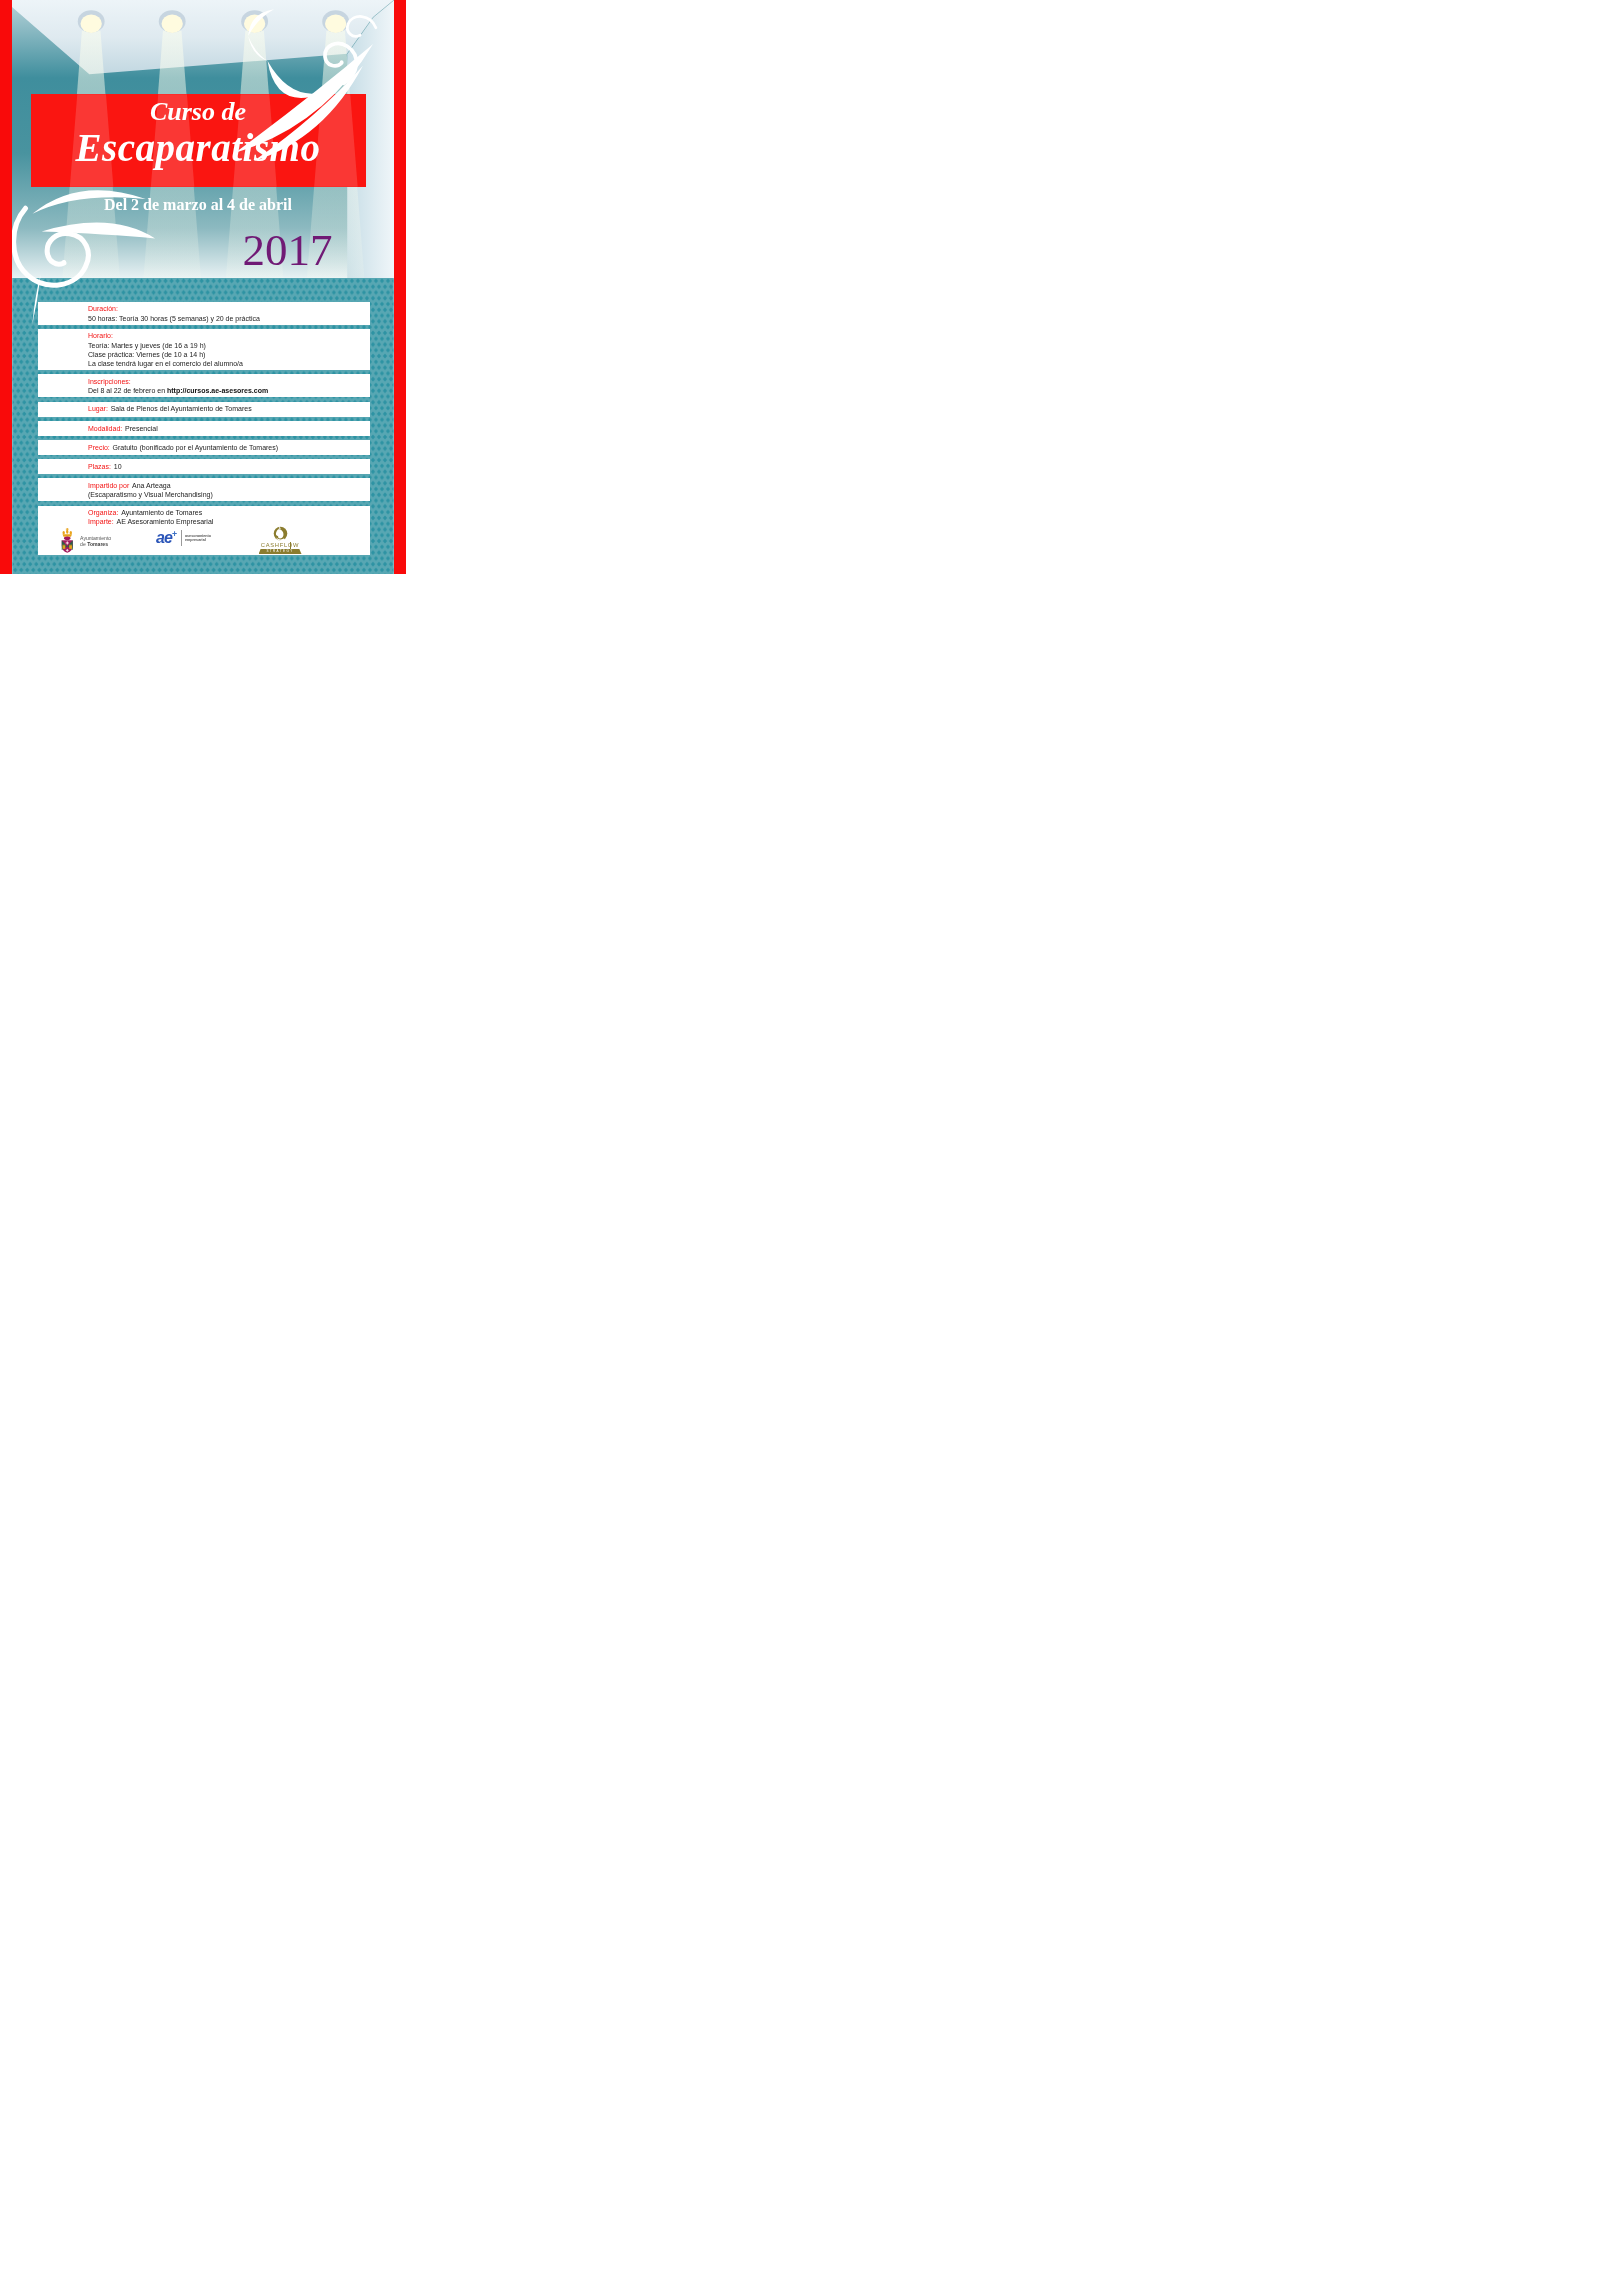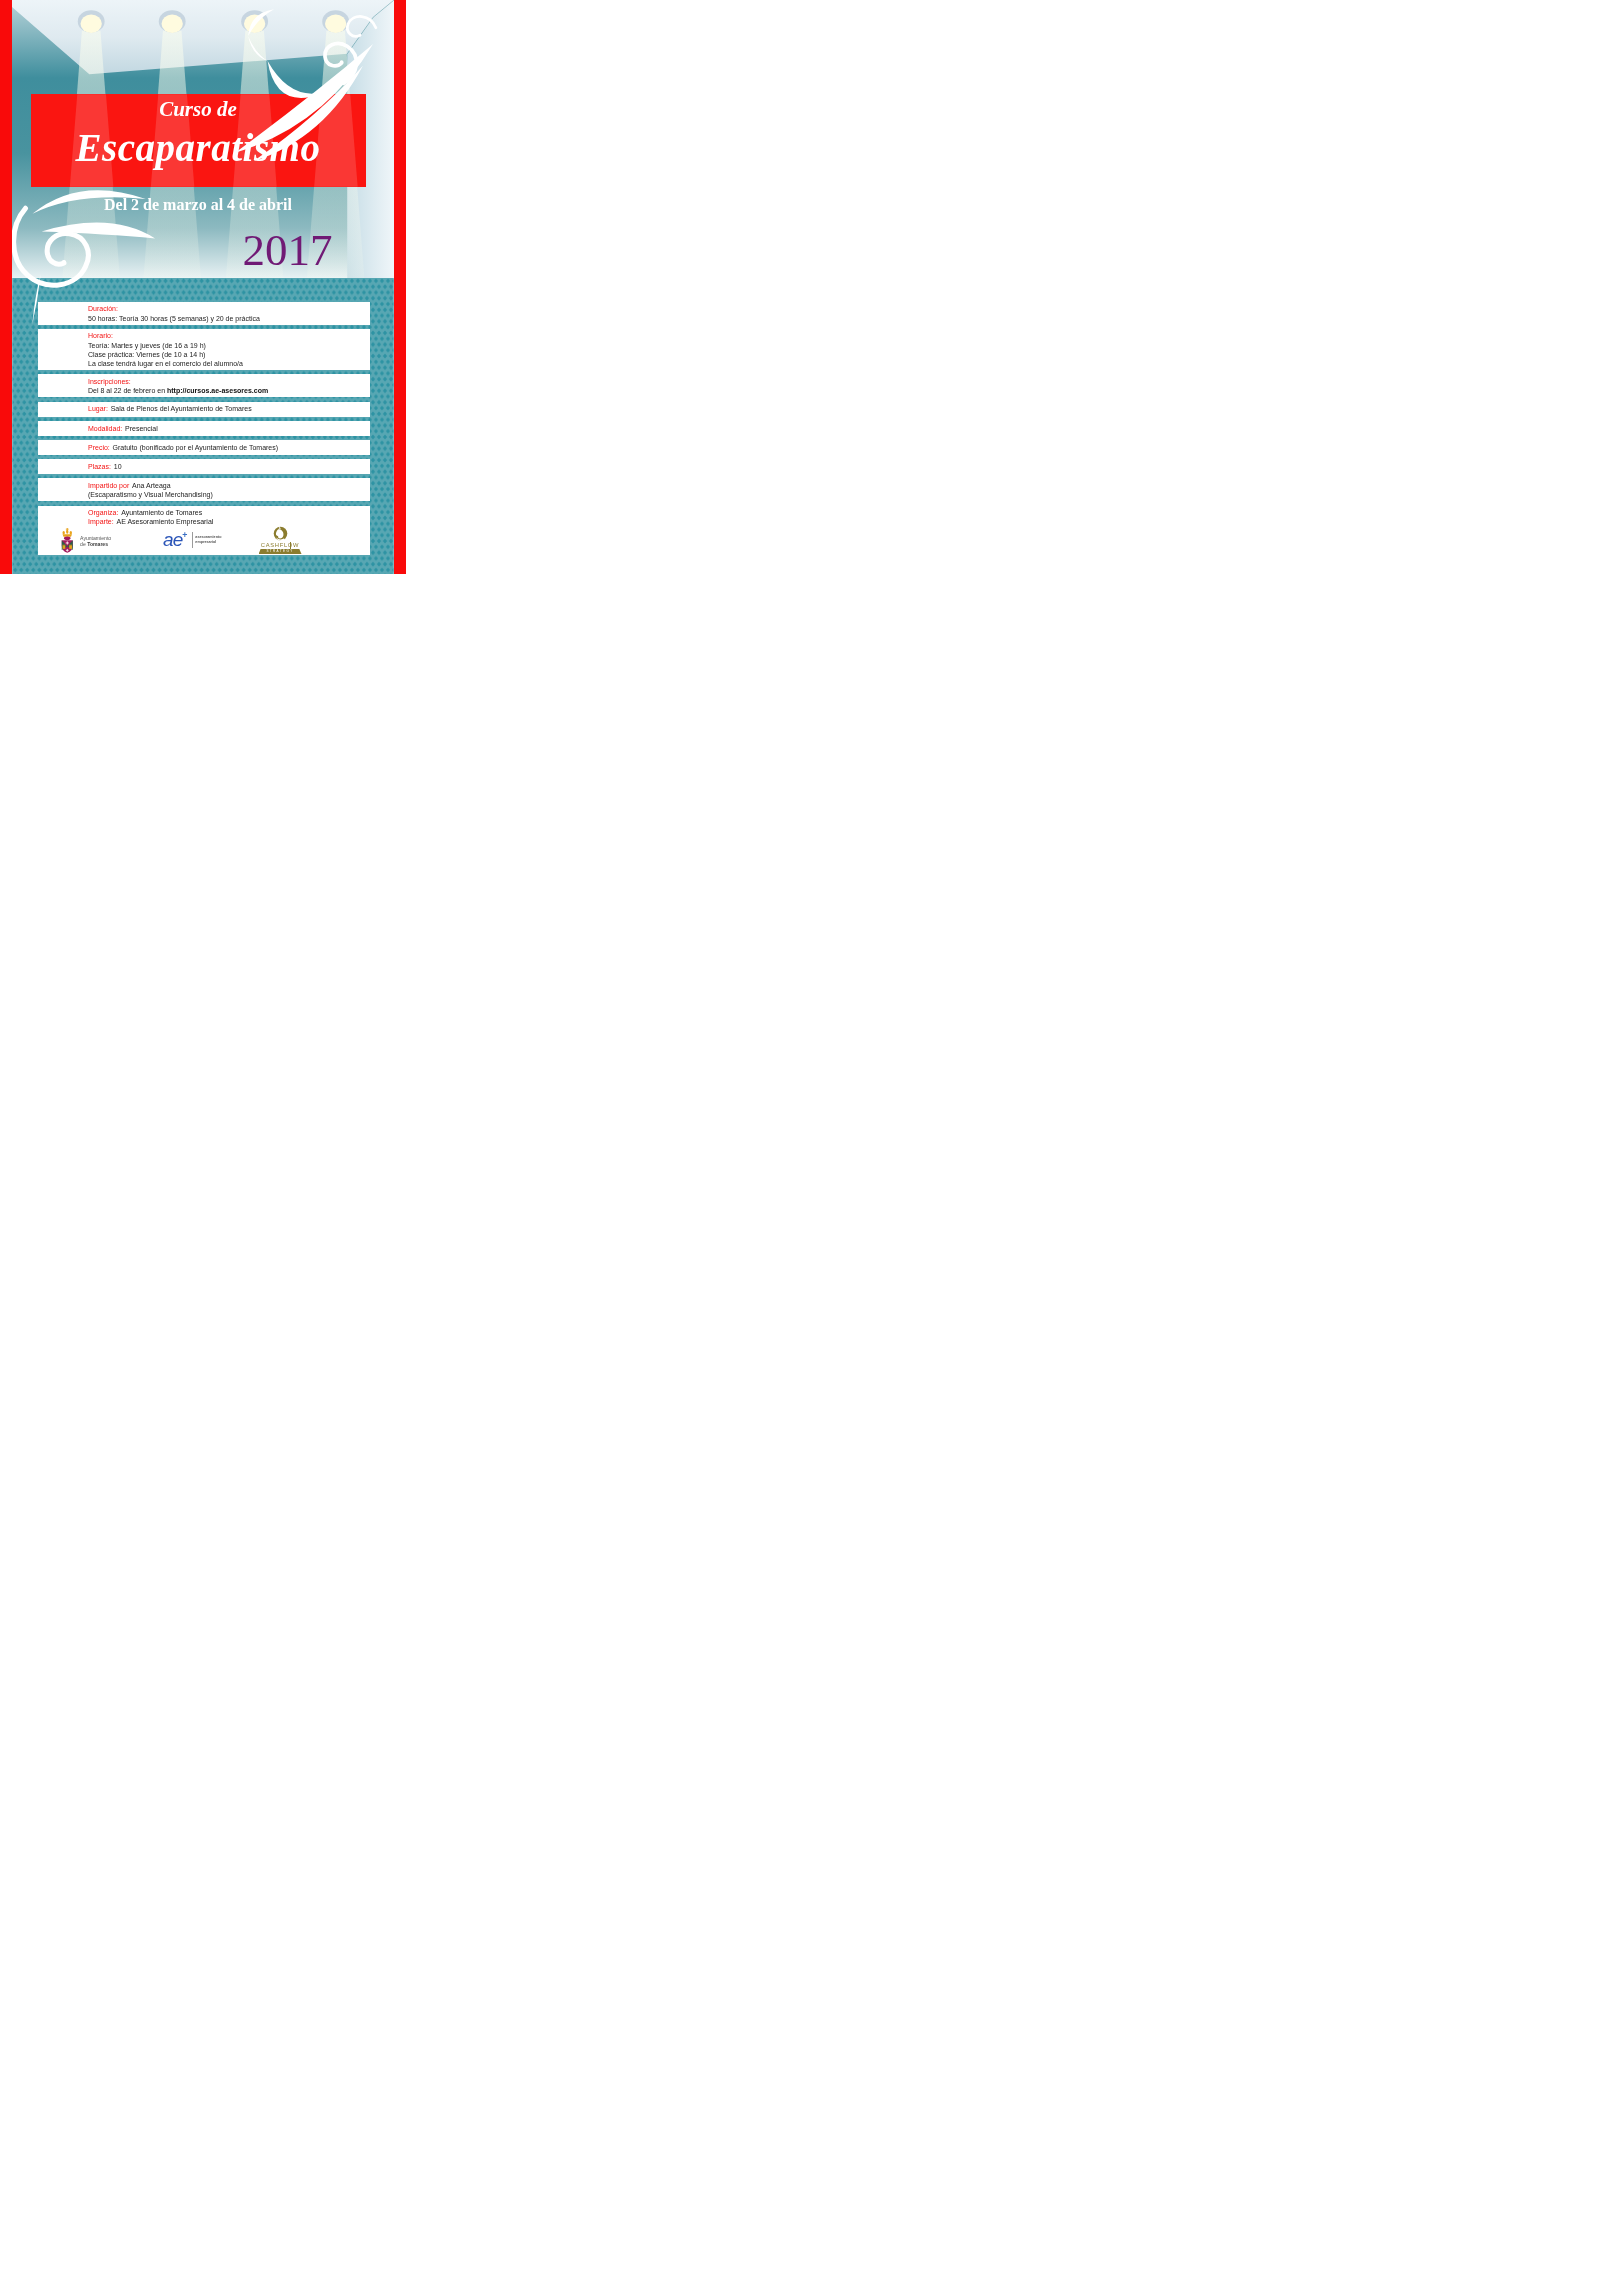--- a/index.html
+++ b/index.html
@@ -5,21 +5,21 @@
   html,body{margin:0;padding:0;background:#ffffff;}
   .page{position:relative;width:406px;height:574px;background:#ffffff;overflow:hidden;
         font-family:"Liberation Sans", sans-serif;}
   
   .scene{position:absolute;left:12px;top:0;width:382px;height:278px;}
   
   .banner{position:absolute;left:30.5px;top:94px;width:335px;height:93px;background:#fa1511;z-index:3;}
   .banner svg{position:absolute;left:0;top:0;}
   .script1{position:absolute;left:0;top:4.6px;width:100%;text-align:center;
            font-family:"Liberation Serif", serif;font-style:italic;font-weight:700;
-           font-size:21px;color:#ffffff;line-height:1;}
+           font-size:26px;color:#ffffff;line-height:1;}
   .script2{position:absolute;left:0;top:30.5px;width:100%;text-align:center;
            font-family:"Liberation Serif", serif;font-style:italic;font-weight:700;
            font-size:39px;color:#ffffff;line-height:1.2;letter-spacing:0.5px;}
   
   .dates{position:absolute;left:30.5px;top:196px;width:335px;text-align:center;z-index:3;
          font-family:"Liberation Serif", serif;font-weight:700;font-size:16px;color:#ffffff;}
   .year{position:absolute;left:211px;top:228px;width:153px;text-align:center;z-index:3;
         font-family:"Liberation Serif", serif;font-weight:400;font-size:45px;color:#701a75;line-height:1;}
   
   .patternwrap{position:absolute;left:12px;top:278px;width:382px;height:296px;}
@@ -31,22 +31,22 @@
   .lbl.sp{margin-right:2.8px;}
   .b1{height:23px;} .b2{height:41px;} .b3{height:23px;}
   .b4{height:15px;padding-top:2.8px;} .b9{height:49px;position:relative;}
   .url{font-weight:700;color:#111111;}
   
   .logorow{position:absolute;left:0;top:22px;width:332px;height:26px;}
   .logo-tomares{position:absolute;left:20.4px;top:0;height:26px;display:flex;align-items:center;}
   .tom-text{margin-left:3.2px;font-size:5.1px;line-height:6px;color:#555555;}
   .tom-bold{font-weight:700;color:#3c3c3c;}
   .logo-ae{position:absolute;left:118px;top:2.8px;display:flex;align-items:center;}
-  .ae-mark{font-family:"Liberation Sans",sans-serif;font-style:italic;font-weight:400;
-           font-size:19px;color:#2b55b8;letter-spacing:-0.9px;line-height:1;margin-left:7px;}
+  .ae-mark{font-family:"Liberation Sans",sans-serif;font-style:italic;font-weight:700;
+           font-size:16px;color:#2b55b8;letter-spacing:-0.9px;line-height:1;}
   .ae-plus{font-size:8.8px;font-weight:700;color:#3a6fc4;vertical-align:top;position:relative;top:-4.6px;}
   .ae-div{width:0.5px;height:15.7px;background:#9a9a9a;margin:0 3.2px 0 4.2px;}
   .ae-text{font-size:3.7px;line-height:4.6px;color:#555555;font-weight:700;}
   .logo-cf{position:absolute;left:214px;top:-1.9px;width:56px;text-align:center;}
   .cf-title{font-size:5.8px;letter-spacing:0.7px;color:#8b7c2e;font-weight:400;margin-top:-0.9px;}
   .cf-o{position:relative;display:inline-block;}
   .cf-o::after{content:"";position:absolute;left:50%;top:-0.9px;bottom:-2.3px;width:0.5px;background:#8b7c2e;}
   .cf-band{margin:0.5px auto 0;width:43px;height:5.1px;background:#8b7c2e;
            clip-path:polygon(5% 0,95% 0,100% 100%,0 100%);
            color:#ffffff;font-size:3px;letter-spacing:1.4px;line-height:5.1px;text-align:center;}

